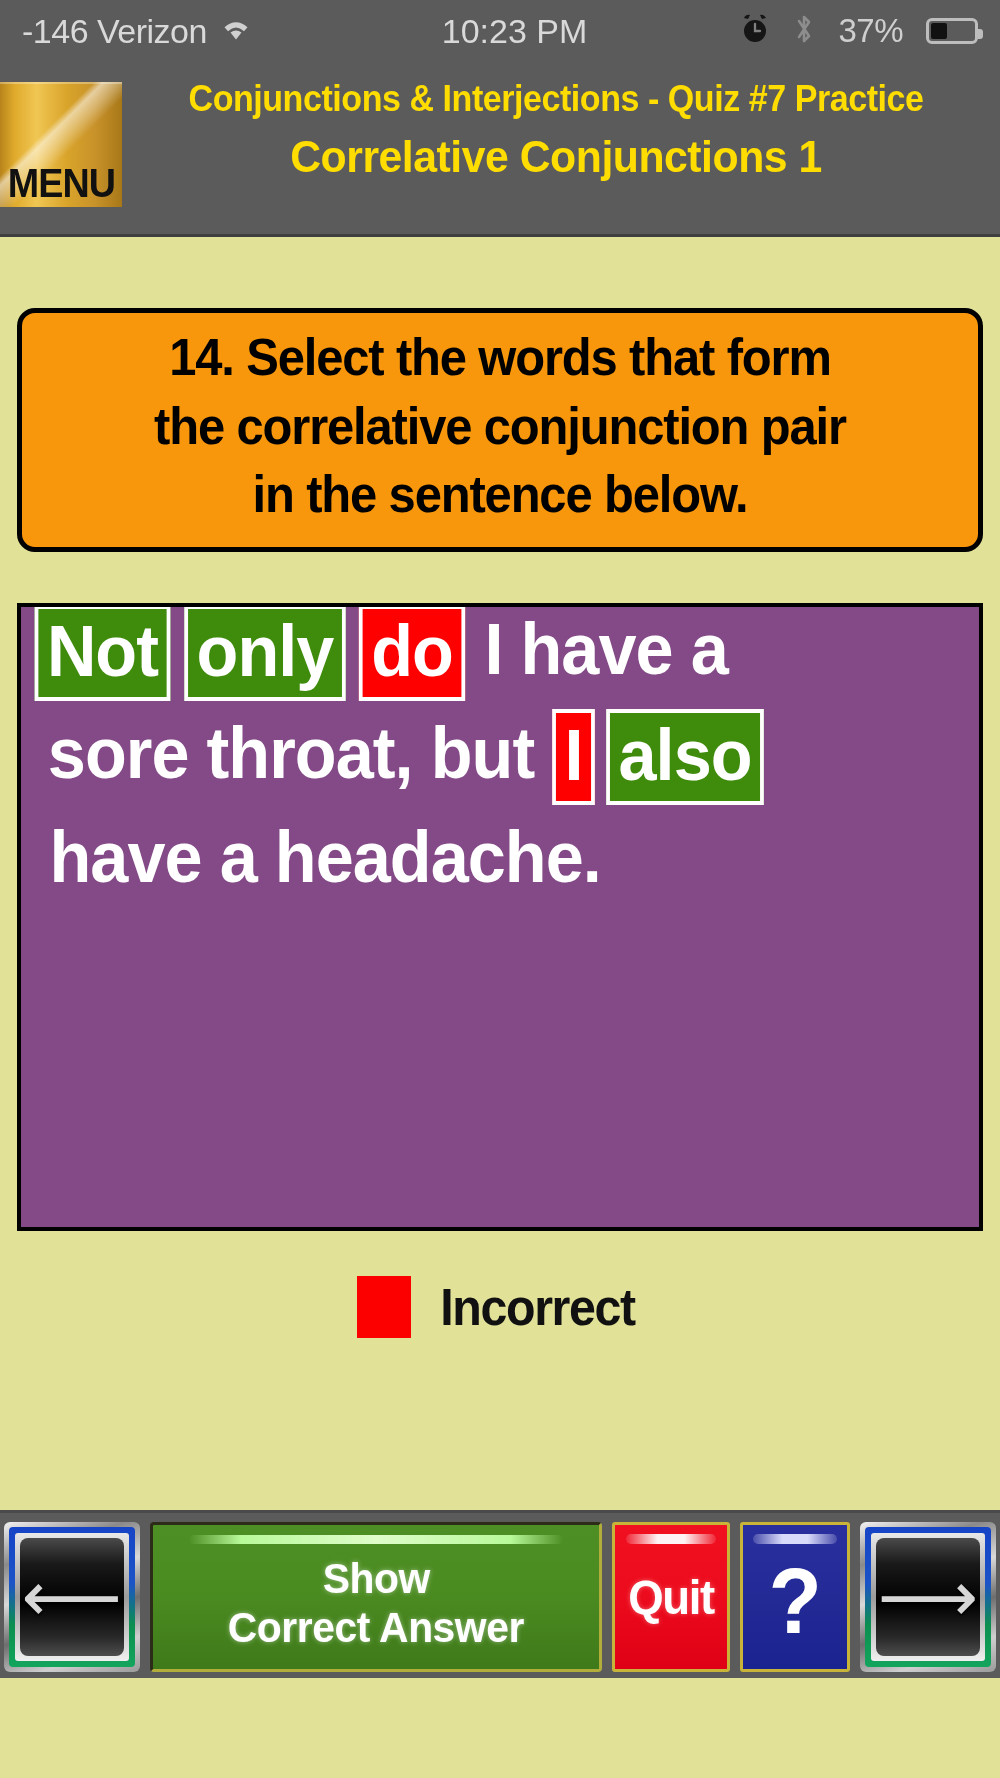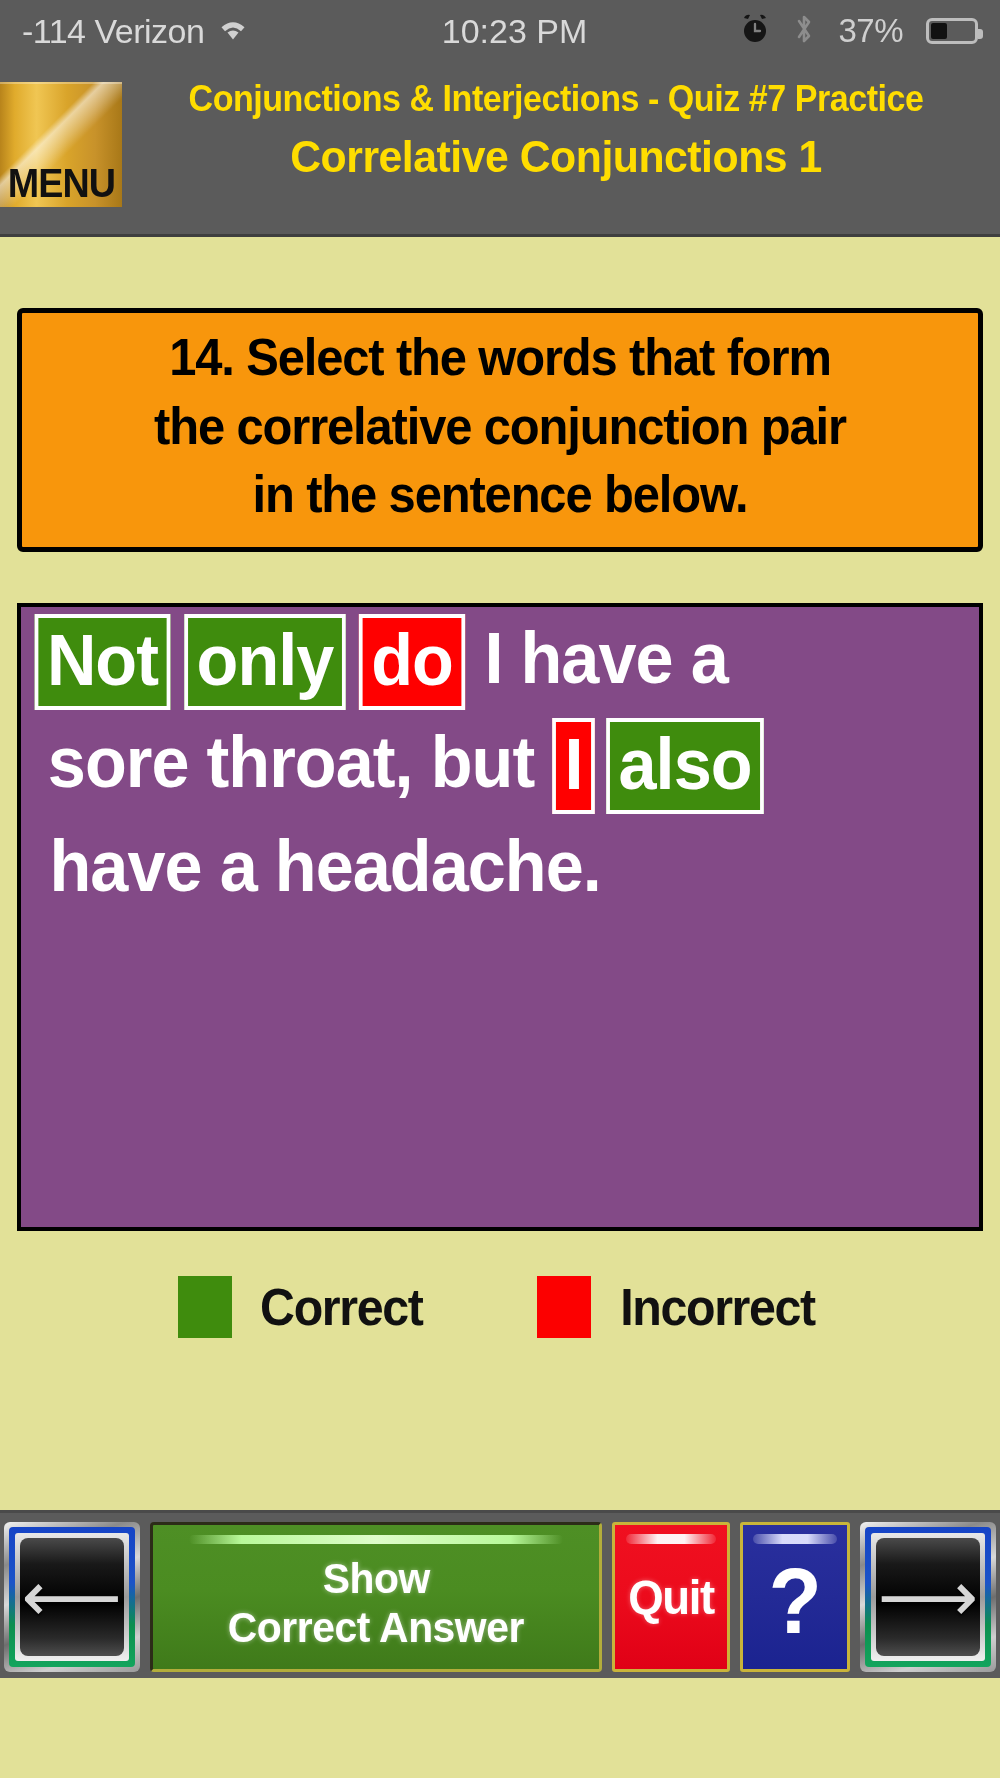--- a/index.html
+++ b/index.html
@@ -145,21 +145,21 @@
   
   #content {
     position: relative;
     height: calc(1778px - 62px - 178px - 168px);
     background: #e2e198;
   }
   #question-panel {
     margin: 71px 17px 0 17px;
     background: #f8960c;
     border: 5px solid #000;
-    border-radius: 6px;
+    border-radius: 18px;
     padding: 10px 18px 18px 18px;
     text-align: center;
   }
   .q-line {
     color: #000;
     font-size: 52px;
     font-weight: bold;
     line-height: 1.32;
     letter-spacing: -1.2px;
     transform: scaleX(0.94);
@@ -171,21 +171,21 @@
     position: absolute;
     left: 17px;
     right: 17px;
     top: 295px;
     height: 628px;
     background: #834a87;
     border: 4px solid #000;
     overflow: hidden;
   }
   #sentence-inner {
-    padding: 11px 10px 0 10px;
+    padding: 2px 10px 0 10px;
     position: relative;
     top: -4px;
   }
   .s-line {
     display: flex;
     align-items: flex-start;
     flex-wrap: nowrap;
     gap: 0px;
     line-height: 1.0;
     margin-bottom: 8px;
@@ -392,21 +392,21 @@
     font-weight: bold;
     line-height: 1;
     transform: scaleX(0.95) translateY(4px);
   }
 </style>
 </head>
 <body>
 
 <div id="status-bar">
   <div class="sb-left">
-    <span class="sb-carrier">-114 Verizon</span>
+    <span class="sb-carrier">-146 Verizon</span>
     <span>
       <svg width="34" height="26" viewBox="0 0 34 26">
         <path d="M17 23.5 L11.5 16.5 Q17 12.3 22.5 16.5 Z" fill="#d0d0d0"></path>
         <path d="M5.5 11.2 Q17 1.5 28.5 11.2 L25 15.2 Q17 7.8 9 15.2 Z" fill="#d0d0d0"></path>
       </svg>
     </span>
   </div>
 
   <div class="sb-center">10:23 PM</div>
 
@@ -463,24 +463,20 @@
           <span class="word correct boxed">also</span>
         </div>
         <div class="s-line">
           <span class="word plain plain">have a headache.</span>
         </div>
       </div>
   </div>
 
   <div id="legend">
     <div class="legend-item">
-      <span class="legend-swatch correct" style="background: rgb(63, 140, 13);"></span>
-      <span class="legend-label">Correct</span>
-    </div>
-    <div class="legend-item">
       <span class="legend-swatch incorrect" style="background: rgb(252, 0, 0);"></span>
       <span class="legend-label">Incorrect</span>
     </div>
   </div>
 
   <div id="toolbar">
 
     <div class="nav-btn">
       <div class="ring">
           <div class="ring2">

